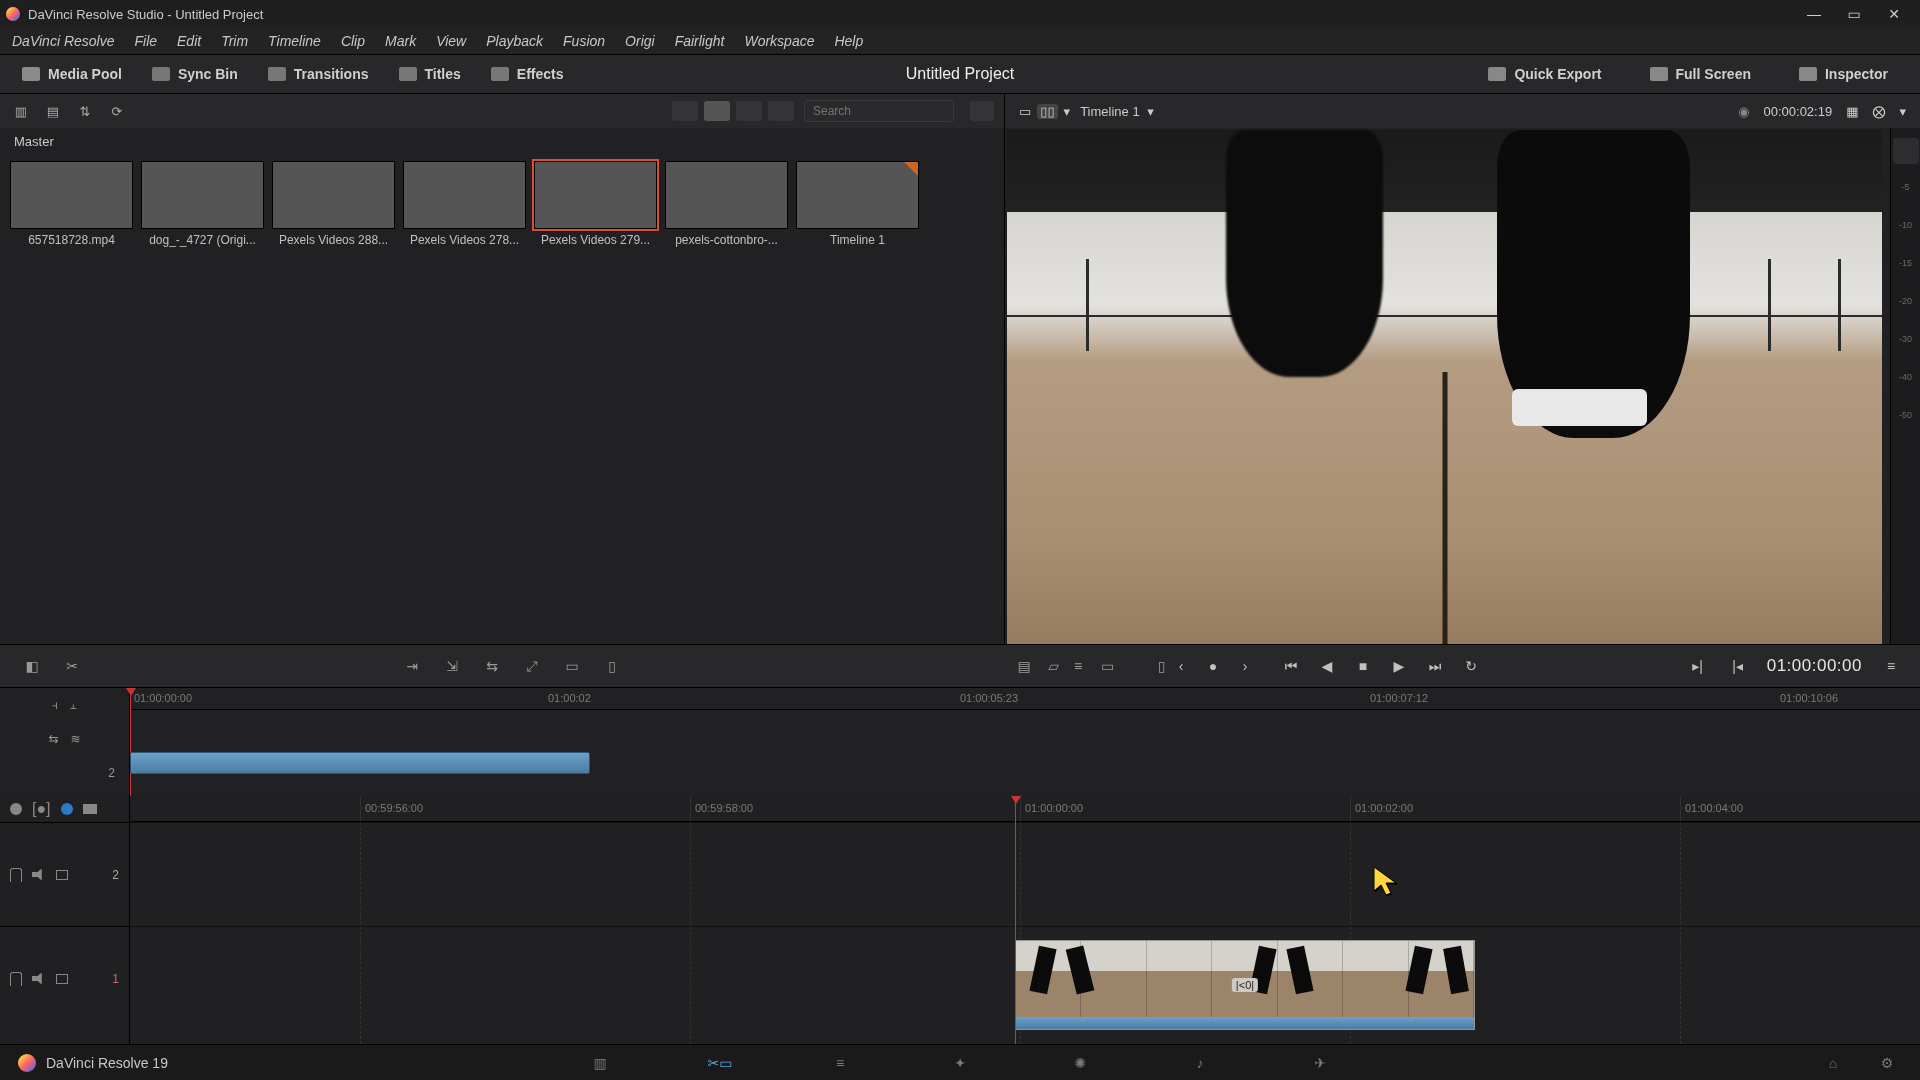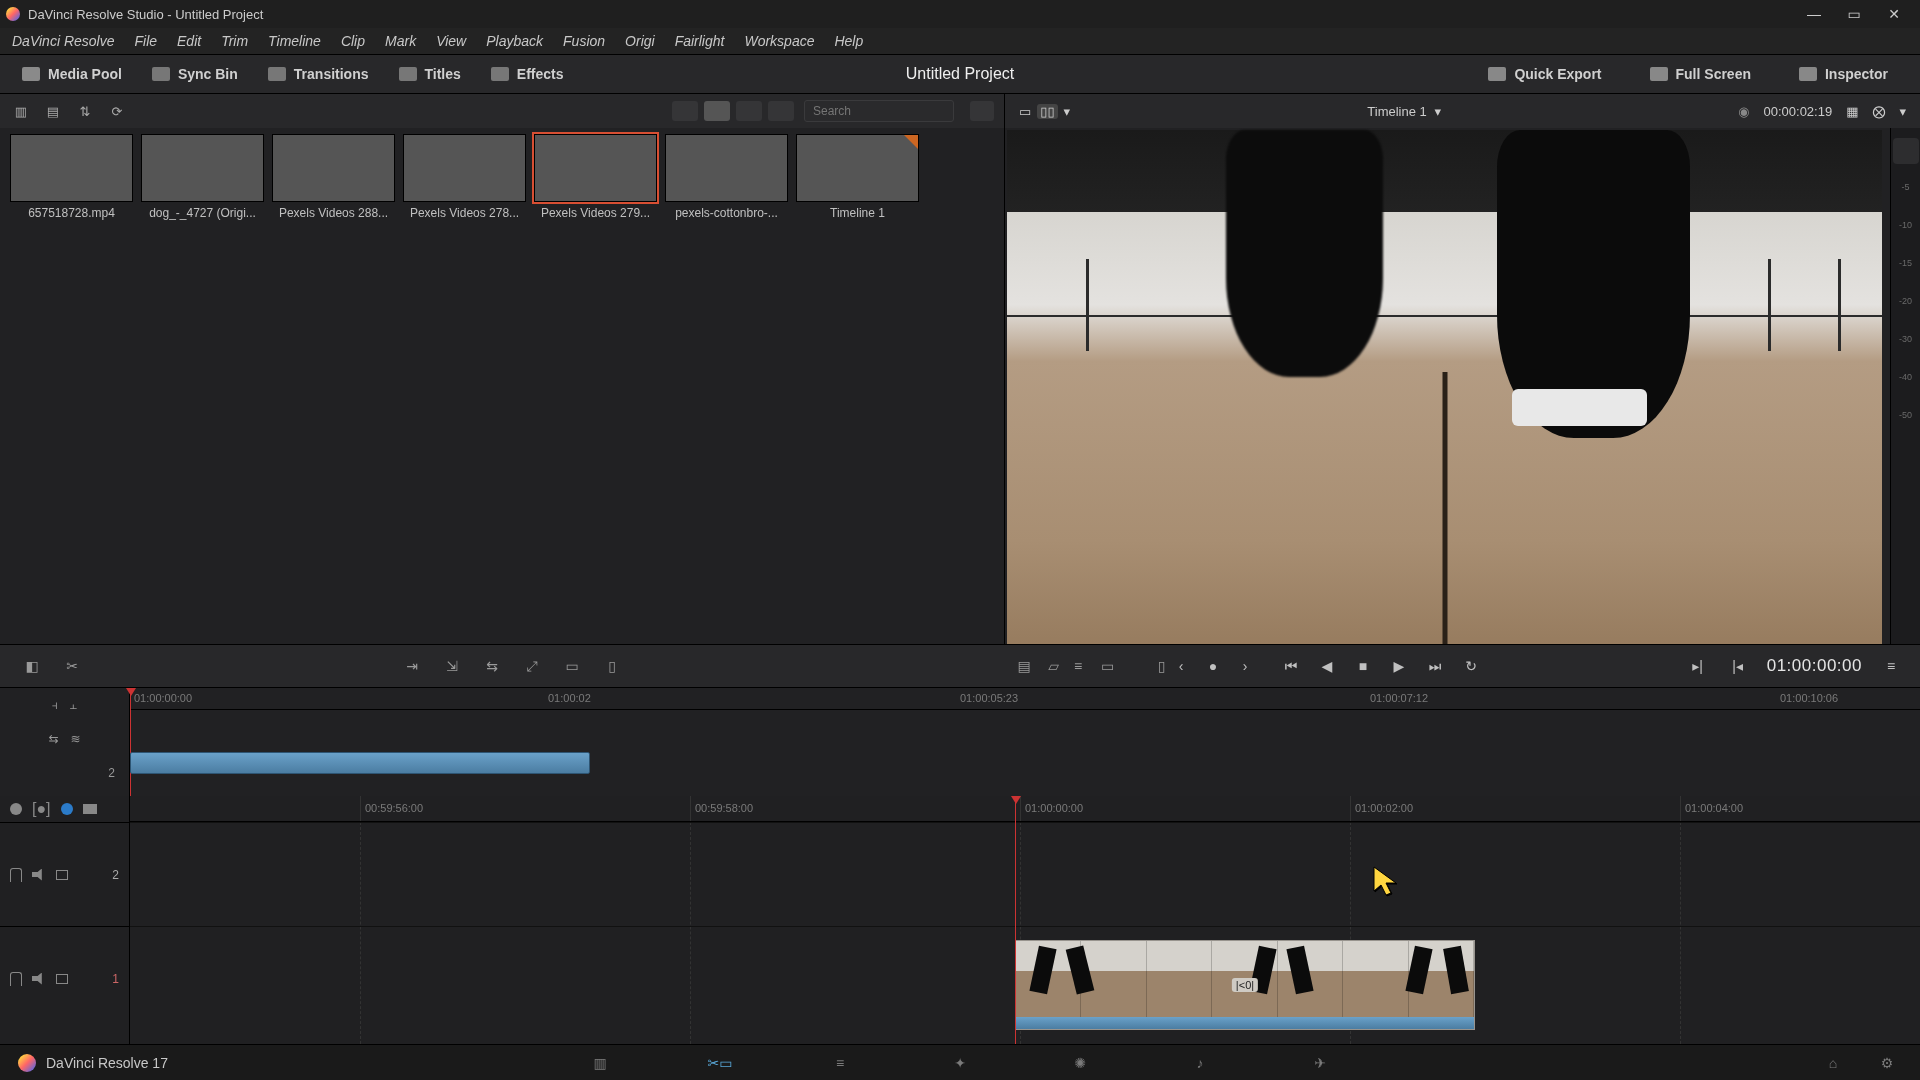--- a/index.html
+++ b/index.html
@@ -222,20 +222,21 @@
         <div class="icon-btn">⟳</div>
         <div class="view-toggle">
           <div class="vt"></div>
           <div class="vt active"></div>
           <div class="vt"></div>
           <div class="vt"></div>
         </div>
         <input class="search" placeholder="Search" style="">
         <div class="sort-icon"></div>
       </div>
+      <div class="master-label">Master</div>
       <div class="thumb-grid" id="thumb-grid">
           <div class="clip">
             <div class="thumb th-road"></div>
     <div class="name">657518728.mp4</div>
           </div>
           <div class="clip">
             <div class="thumb th-dog"></div>
     <div class="name">dog_-_4727 (Origi...</div>
           </div>
           <div class="clip">
@@ -261,21 +262,21 @@
         </div>
     </div>
 
     <div class="viewer-pane">
       <div class="viewer-top">
         <div class="vt-icons">
           <div class="icon-btn">▭</div>
           <div class="icon-btn" style="background:#444;border-radius:3px;padding:0 3px;">▯▯</div>
           <div class="icon-btn">▾</div>
         </div>
-        <div style="flex:1;text-align:center;">
+        <div style="flex:1;text-align:left;">
           <span>Timeline 1</span>
           <span style="margin-left:4px;">▾</span>
         </div>
         <div class="tc-right">
           <span style="color:#888;">◉</span>
           <span>00:00:02:19</span>
           <span>▦</span>
           <span>⨂</span>
           <span>▾</span>
         </div>
@@ -434,21 +435,21 @@
             <div class="leg l6"></div>
           <div class="handle">|&lt;0|</div>
           <div class="audio-strip"></div>
         </div>
       </div>
     </div>
   </div>
 
   <div class="bottombar" style="position:relative;">
     <div class="brand-ic"></div>
-    <div class="brand-txt">DaVinci Resolve 17</div>
+    <div class="brand-txt">DaVinci Resolve 19</div>
     <div class="page-icons">
       <div class="page-ic">▥</div>
       <div class="page-ic active">✂▭</div>
       <div class="page-ic">≡</div>
       <div class="page-ic">✦</div>
       <div class="page-ic">✺</div>
       <div class="page-ic">♪</div>
       <div class="page-ic">✈</div>
     </div>
     <div class="end">

